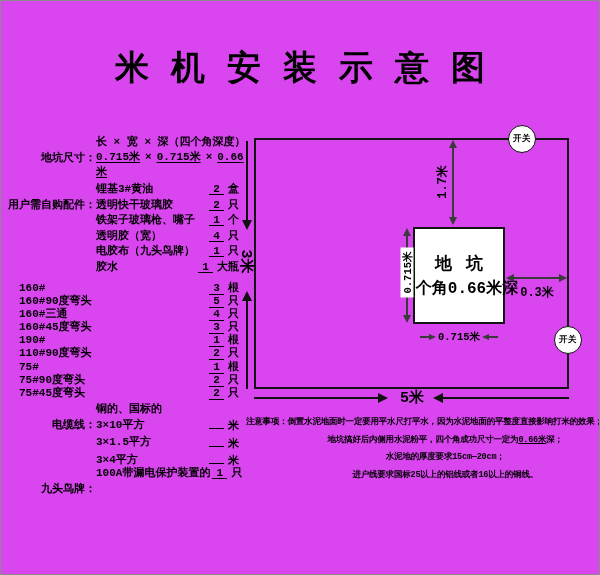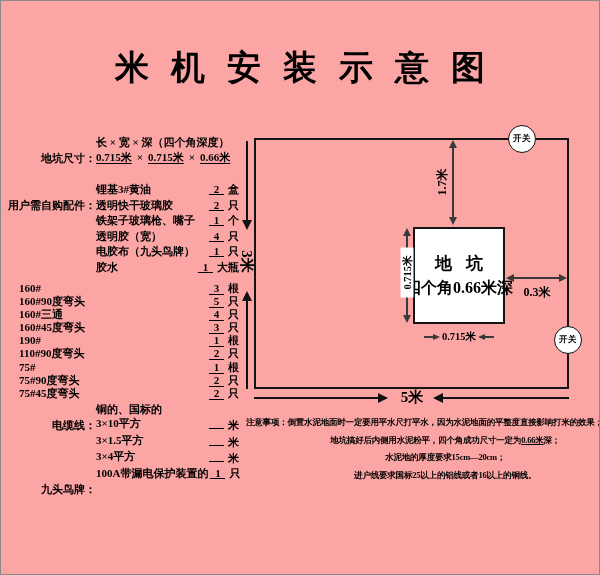--- a/index.html
+++ b/index.html
@@ -1,36 +1,36 @@
 <!DOCTYPE html>
 <html><head>
 <meta charset="utf-8">
 <style>
   html,body{margin:0;padding:0;background:#fff;}
-  .page{position:relative;width:598px;height:573px;border:1px solid #8a8a8a;background:#fca5a5;
-        font-family:Liberation Serif, serif;color:#000;overflow:hidden;}
+  .page{position:relative;width:598px;height:573px;border:1px solid #8a8a8a;background:#d946ef;
+        font-family:Liberation Mono, monospace;color:#000;overflow:hidden;}
 
   
   #title{position:absolute;top:44px;left:0;width:100%;box-sizing:border-box;text-align:center;
          font-size:34px;font-weight:bold;letter-spacing:22px;padding-left:22px;white-space:nowrap;}
 
   
   .sec{position:absolute;left:18px;width:220px;display:flex;font-size:11px;font-weight:bold;}
   .sec-h{width:77px;flex:none;display:flex;justify-content:flex-end;margin-top:16px;}
   .sec-h span{white-space:nowrap;}
   .sec-b{flex:1;}
   #sec-pitsize{top:134px;line-height:15px;width:232px;}
   #sec-parts{top:181px;line-height:15.6px;}
   #sec-pvc{top:281px;line-height:13.1px;}
   #sec-cable{top:401px;line-height:14.4px;}
   #sec-air{top:465px;line-height:14px;width:245px;}
   #sec-air .sec-b{white-space:nowrap;}
   .spec-values u{text-underline-offset:2px;}
   .sep{margin:0 5px;}
-  .prow{display:flex;justify-content:space-between;align-items:flex-start;}
+  .prow{display:flex;justify-content:space-between;align-items:center;}
   .qnum{display:inline-block;min-width:15px;height:12px;text-align:center;border-bottom:1px solid #000;margin:0 2px;}
   .punit{margin-left:2px;white-space:nowrap;}
 
   
   #room{position:absolute;left:253px;top:137px;width:315px;height:251px;border:2px solid #141414;box-sizing:border-box;}
   #pit{position:absolute;left:412px;top:226px;width:92px;height:97px;border:2px solid #141414;box-sizing:border-box;
        display:flex;flex-direction:column;align-items:center;justify-content:center;gap:3px;background:#fff;}
   .pit-title{font-size:17px;font-weight:bold;letter-spacing:14px;padding-left:14px;white-space:nowrap;}
   .pit-sub{font-size:16px;font-weight:bold;white-space:nowrap;}
   .switch{position:absolute;width:26px;height:26px;border:1.5px solid #111;border-radius:50%;background:#fff;

